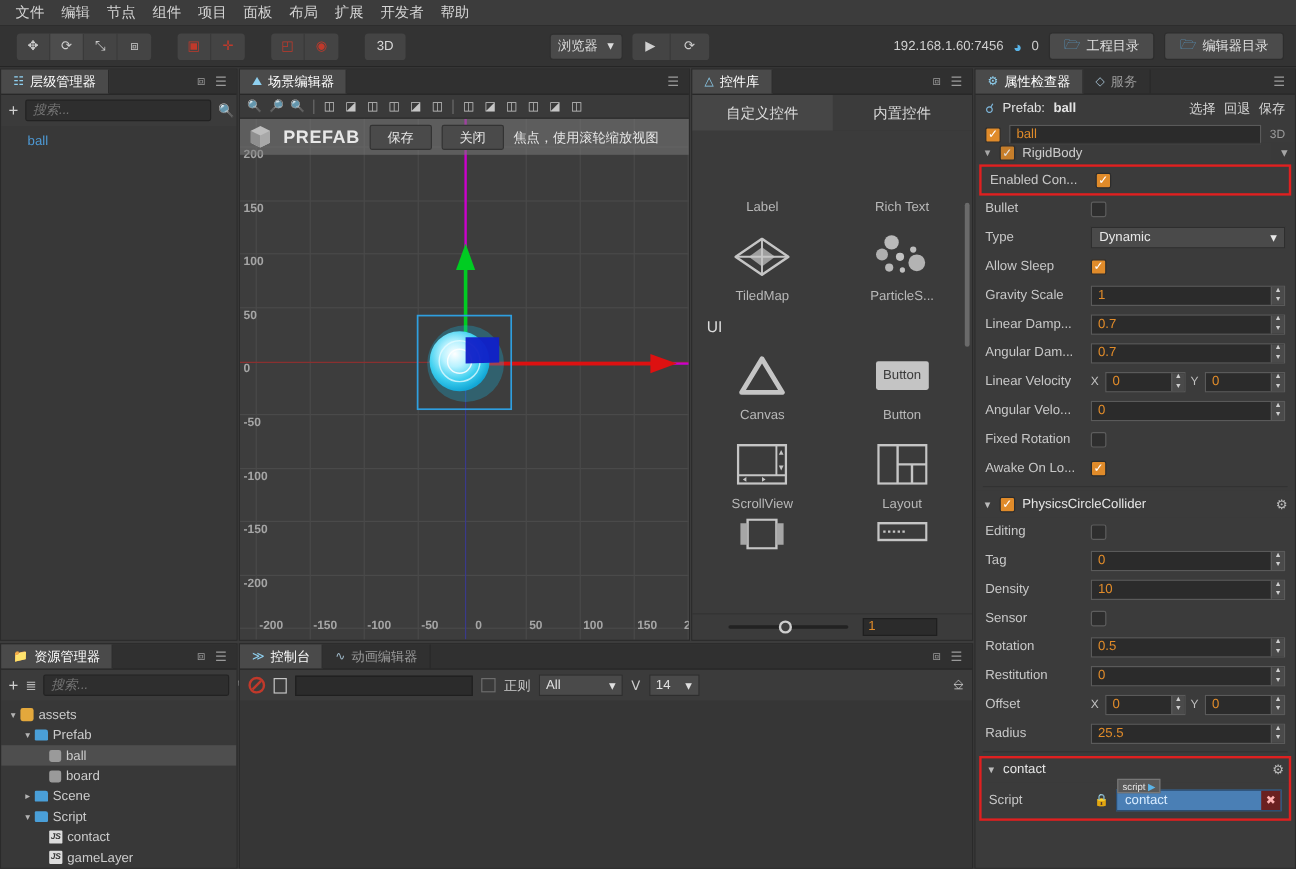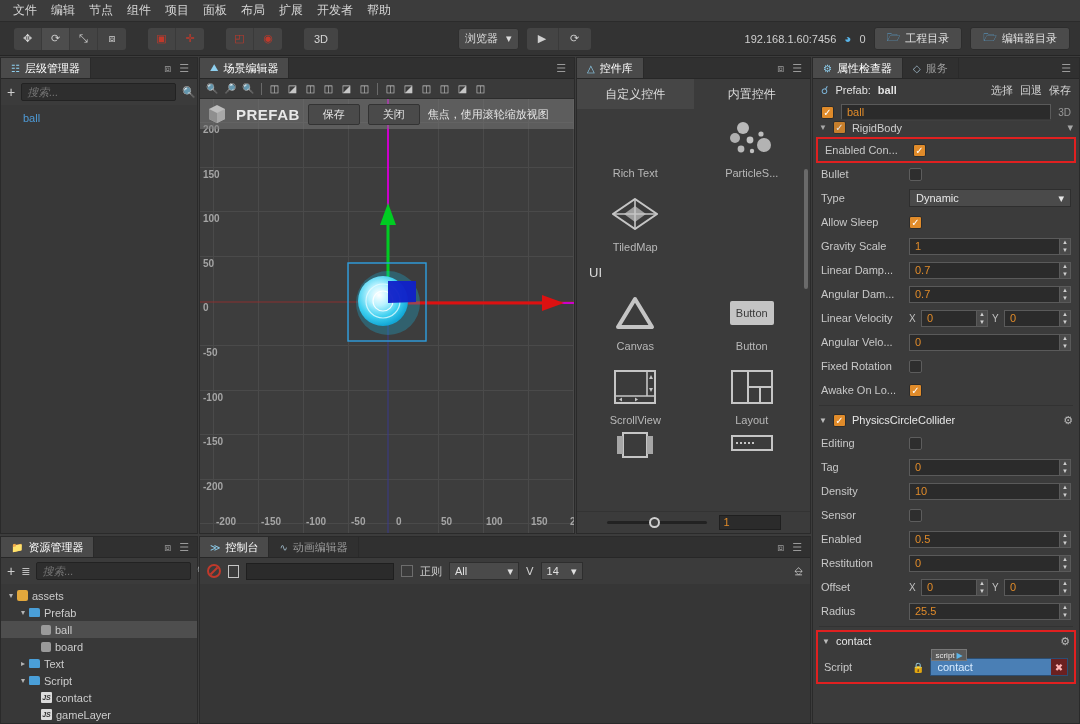--- a/index.html
+++ b/index.html
@@ -365,21 +365,21 @@
       <span class="ic">
           <i class="prefab-ic"></i>
         </span>
       <span>board</span>
     </div>
     <div class="arow" style="padding-left:16px;">
       <span class="arrow">▸</span>
       <span class="ic">
           <i class="fold-ic"></i>
         </span>
-      <span>Text</span>
+      <span>Scene</span>
     </div>
     <div class="arow" style="padding-left:16px;">
       <span class="arrow">▾</span>
       <span class="ic">
           <i class="fold-ic"></i>
         </span>
       <span>Script</span>
     </div>
     <div class="arow" style="padding-left:40px;">
       <span class="ic">
@@ -523,46 +523,50 @@
     </div>
   </div>
   <div id="wtabs">
     <div class="wtab sel">自定义控件</div>
     <div class="wtab">内置控件</div>
   </div>
   <div id="wbody">
     <div class="wgrid">
       <div class="witem">
         <div class="wicon"></div>
+        <div class="wlabel">Label</div>
+      </div>
+      <div class="witem">
+        <div class="wicon"></div>
         <div class="wlabel">Rich Text</div>
+      </div>
+      <div class="witem">
+        <div class="wicon">
+          <svg width="46" height="32" viewBox="0 0 46 32">
+            <path d="M23 1 L45 16 L23 31 L1 16 Z" fill="none" stroke="#c5c5c5" stroke-width="2"></path>
+            <path d="M23 8 L34 16 L23 24 L12 16 Z" fill="#9e9e9e"></path>
+            <path d="M23 1 L23 31 M1 16 L45 16" stroke="#c5c5c5" stroke-width="1.6"></path>
+          </svg>
+        </div>
+        <div class="wlabel">TiledMap</div>
       </div>
       <div class="witem">
         <div class="wicon">
           <svg width="44" height="40" viewBox="0 0 44 40">
             <circle cx="13" cy="8" r="6" fill="#b9b9b9"></circle>
             <circle cx="5" cy="18" r="5" fill="#b0b0b0"></circle>
             <circle cx="20" cy="20" r="3.4" fill="#c2c2c2"></circle>
             <circle cx="31" cy="14" r="2.6" fill="#bdbdbd"></circle>
             <circle cx="34" cy="25" r="7" fill="#b3b3b3"></circle>
             <circle cx="11" cy="29" r="3.4" fill="#b8b8b8"></circle>
             <circle cx="22" cy="31" r="2.2" fill="#c0c0c0"></circle>
           </svg>
         </div>
         <div class="wlabel">ParticleS...</div>
       </div>
-      <div class="witem">
-        <div class="wicon">
-          <svg width="46" height="32" viewBox="0 0 46 32">
-            <path d="M23 1 L45 16 L23 31 L1 16 Z" fill="none" stroke="#c5c5c5" stroke-width="2"></path>
-            <path d="M23 8 L34 16 L23 24 L12 16 Z" fill="#9e9e9e"></path>
-            <path d="M23 1 L23 31 M1 16 L45 16" stroke="#c5c5c5" stroke-width="1.6"></path>
-          </svg>
-        </div>
-        <div class="wlabel">TiledMap</div>
-      </div>
       <div class="wsection">UI</div>
       <div class="witem">
         <div class="wicon">
           <svg width="42" height="36" viewBox="0 0 42 36">
             <path d="M21 4 L38 32 L4 32 Z" fill="none" stroke="#c5c5c5" stroke-width="4" stroke-linejoin="round"></path>
           </svg>
         </div>
         <div class="wlabel">Canvas</div>
       </div>
       <div class="witem">
@@ -812,21 +816,21 @@
             <i>▲</i>
             <i>▼</i>
           </span>
       </div>
     </div>
     <div class="prow">
       <span class="plabel">Sensor</span>
       <span class="chk off">✓</span>
     </div>
     <div class="prow">
-      <span class="plabel">Enabled</span>
+      <span class="plabel">Rotation</span>
       <div class="pfield">
         <span>0.5</span>
         <span class="spin">
             <i>▲</i>
             <i>▼</i>
           </span>
       </div>
     </div>
     <div class="prow">
       <span class="plabel">Restitution</span>

